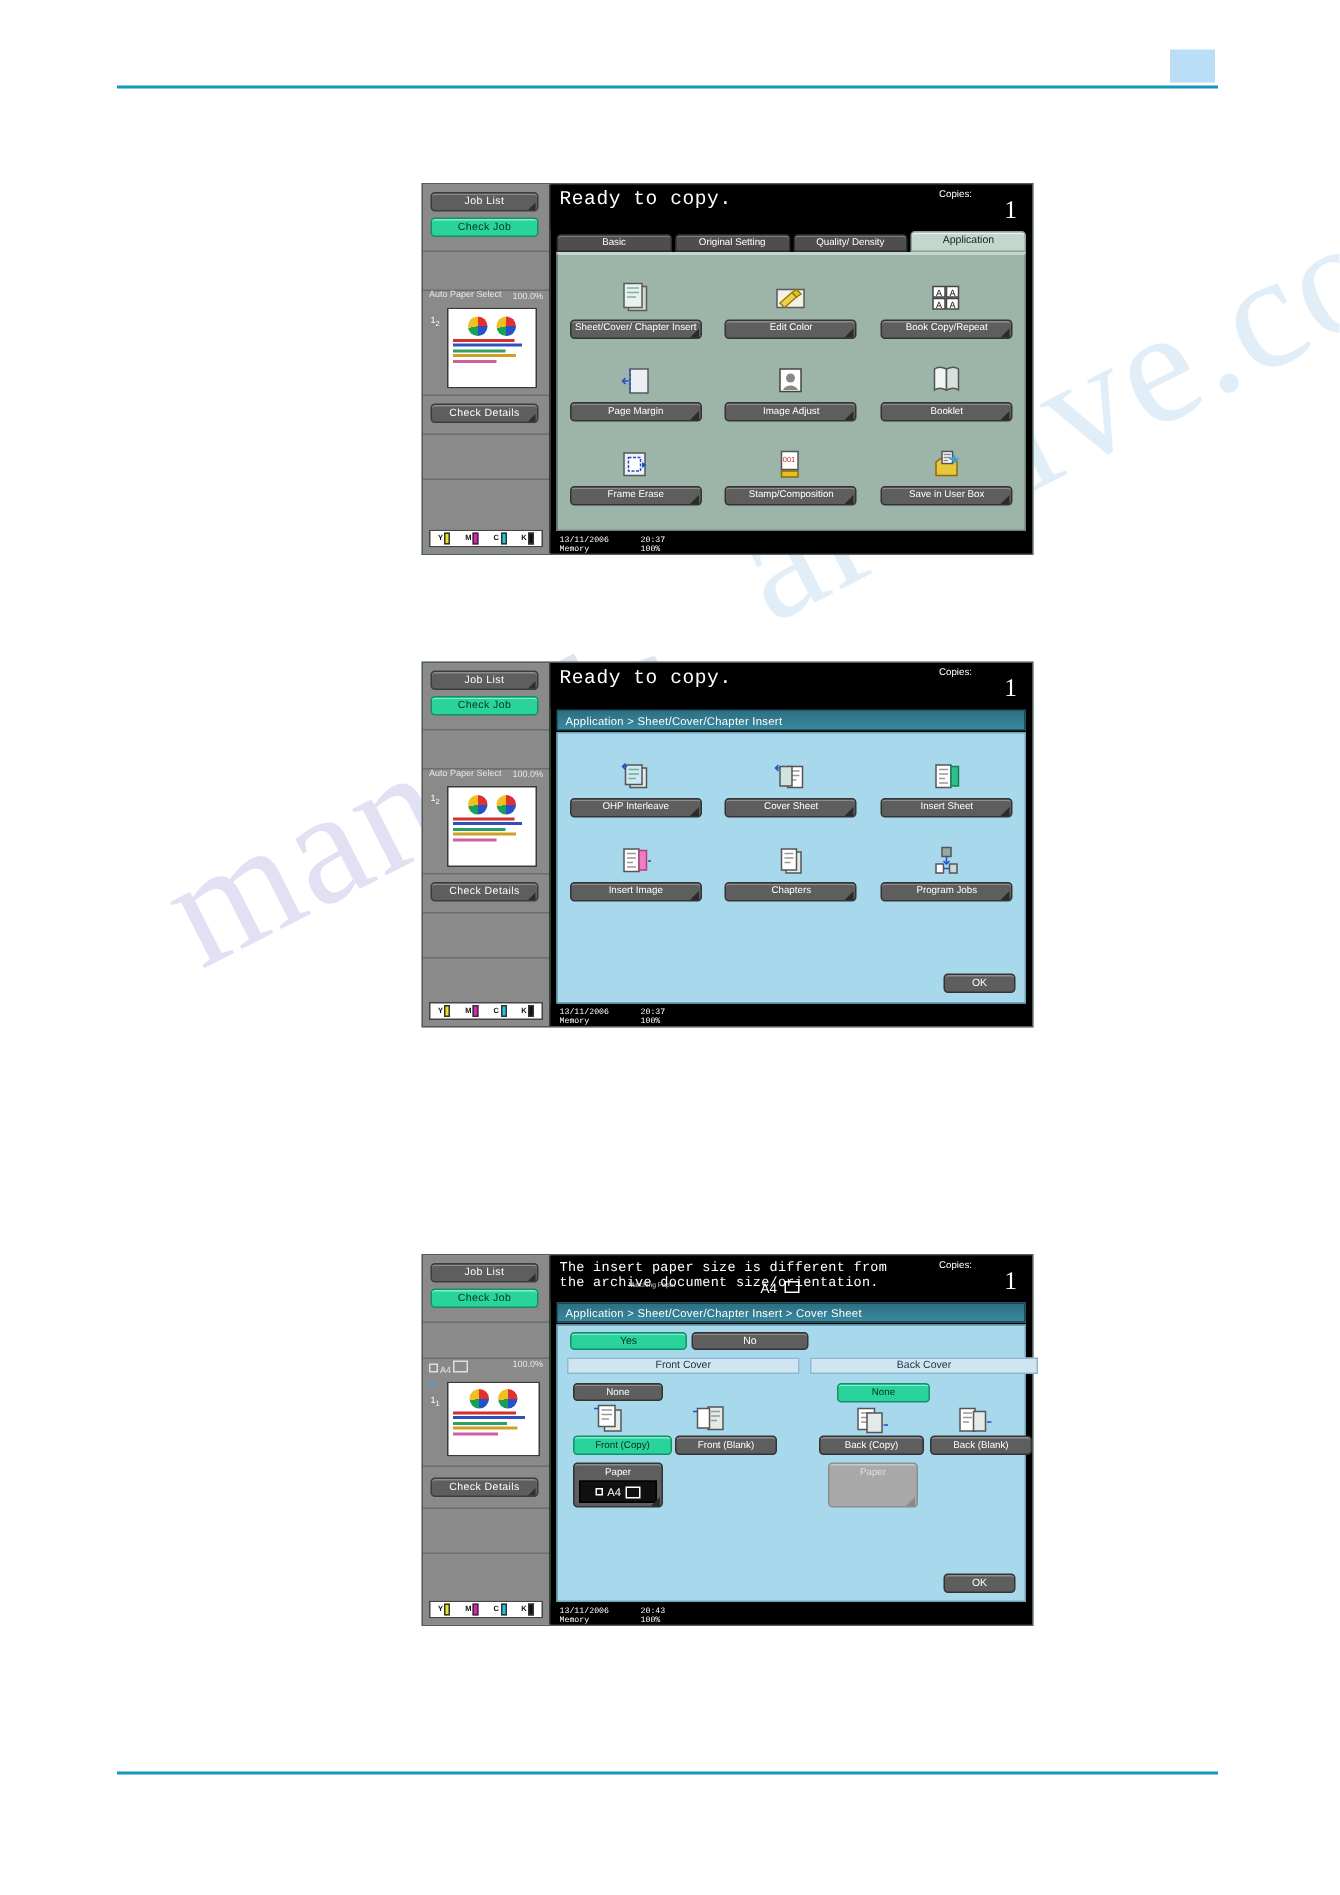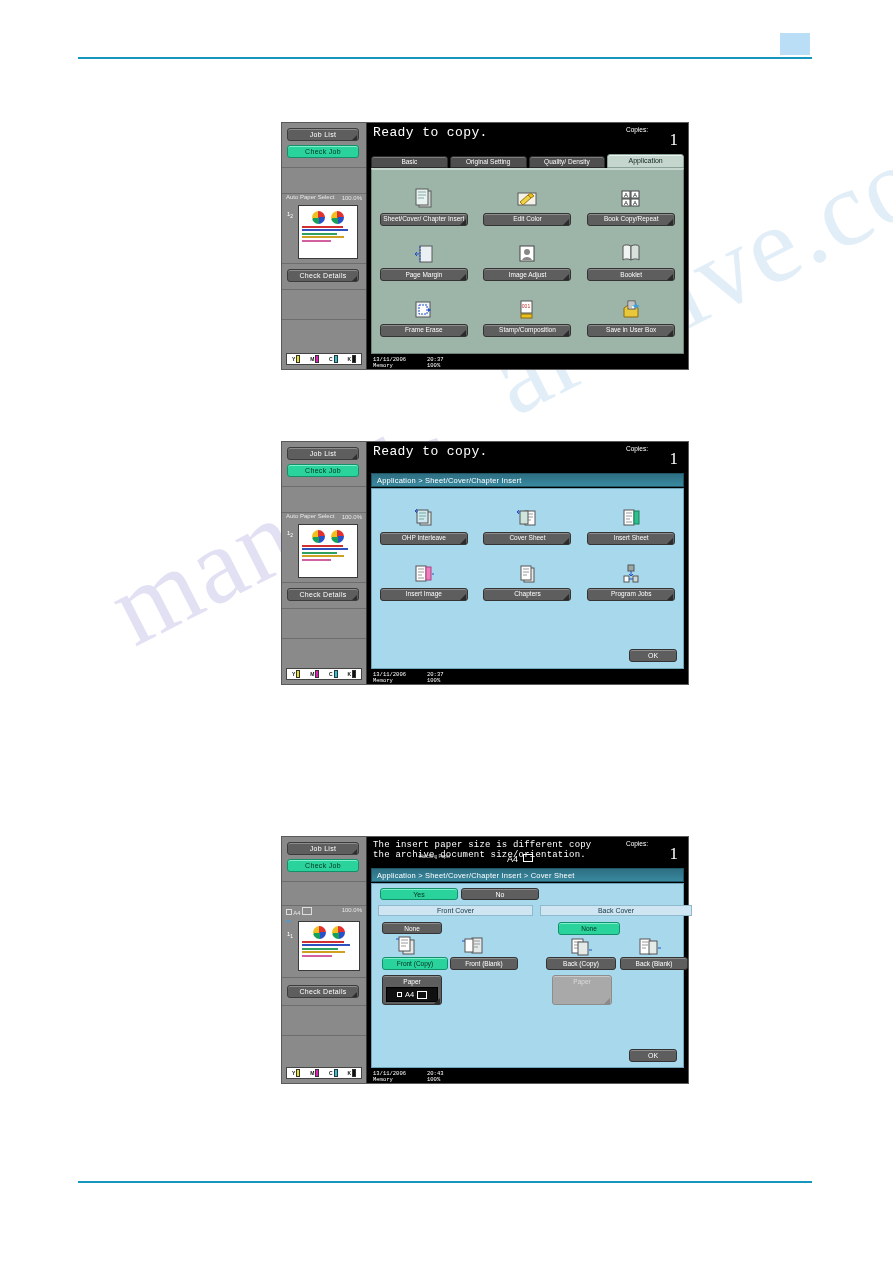--- a/index.html
+++ b/index.html
@@ -614,21 +614,21 @@
           </span>
         <span class="tcell">
             <span class="tlabel">K</span>
             <span class="tbar" style="background:#101010;"></span>
           </span>
       </div>
     </div>
 
     <div class="lcd-right">
       <div class="statusbar">
-        <div class="msg" style="top:3px;">The insert paper size is different copy</div>
+        <div class="msg" style="top:3px;">The insert paper size is different from</div>
         <div class="msg" style="top:13px;">the archive document size/orientation.</div>
         <div class="matchlbl">Matching Paper</div>
         <div class="matchsize">
           <span>A4</span>
           <span class="szicon" style="border-color:#fff;margin-left:2px;"></span>
         </div>
         <div class="copies-lbl">Copies:</div>
         <div class="copies-val">1</div>
       </div>
 

